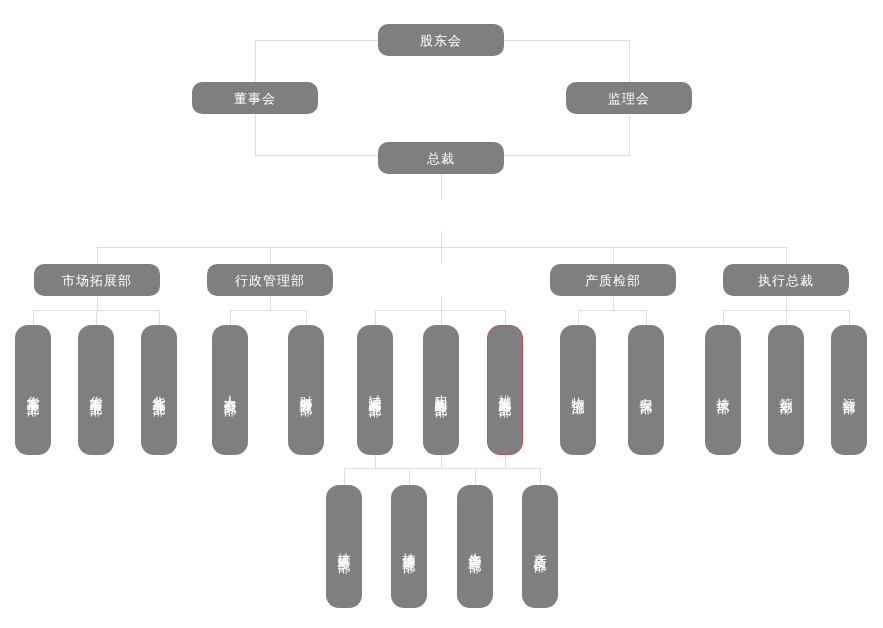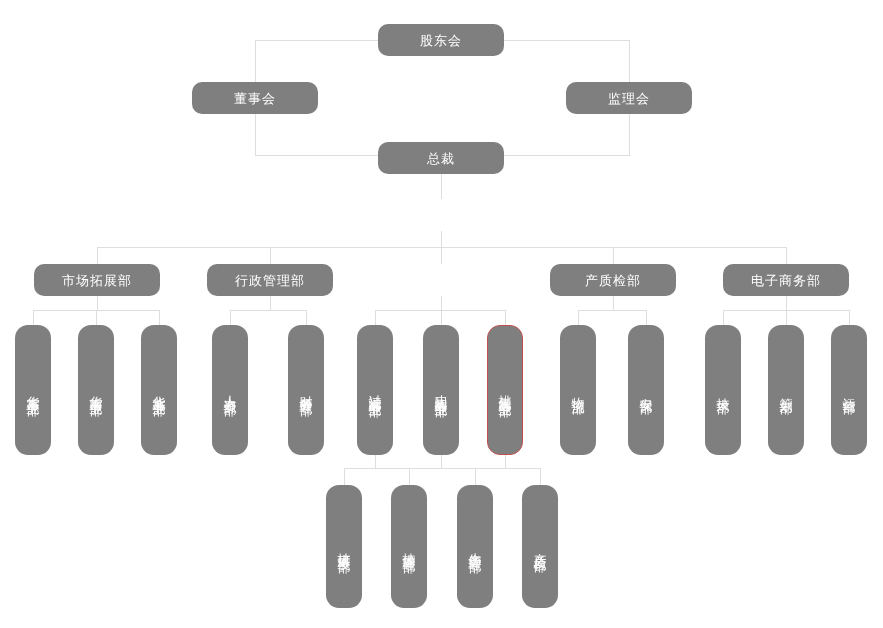--- a/index.html
+++ b/index.html
@@ -76,21 +76,21 @@
   <i class="ln" style="left:540px;top:468px;width:1px;height:17px"></i>
 
   <div class="node nh" style="left:378px;top:24px">股东会</div>
   <div class="node nh" style="left:192px;top:82px">董事会</div>
   <div class="node nh" style="left:566px;top:82px">监理会</div>
   <div class="node nh" style="left:378px;top:142px">总裁</div>
 
   <div class="node nh" style="left:207px;top:264px">行政管理部</div>
   <div class="node nh" style="left:34px;top:264px">市场拓展部</div>
   <div class="node nh" style="left:550px;top:264px">产质检部</div>
-  <div class="node nh" style="left:723px;top:264px">电子商务部</div>
+  <div class="node nh" style="left:723px;top:264px">执行总裁</div>
 
   <div class="node nv" style="left:15px;top:325px">华东事业部</div>
   <div class="node nv" style="left:78px;top:325px">华南事业部</div>
   <div class="node nv" style="left:141px;top:325px">华北事业部</div>
   <div class="node nv" style="left:212px;top:325px">人力资源部</div>
   <div class="node nv" style="left:288px;top:325px">财务管理部</div>
   <div class="node nv" style="left:357px;top:325px">过滤阀事业部</div>
   <div class="node nv" style="left:423px;top:325px">止回阀事业部</div>
   <div class="node nv selected" style="left:487px;top:325px">排气阀事业部</div>
   <div class="node nv" style="left:560px;top:325px">物流部</div>

